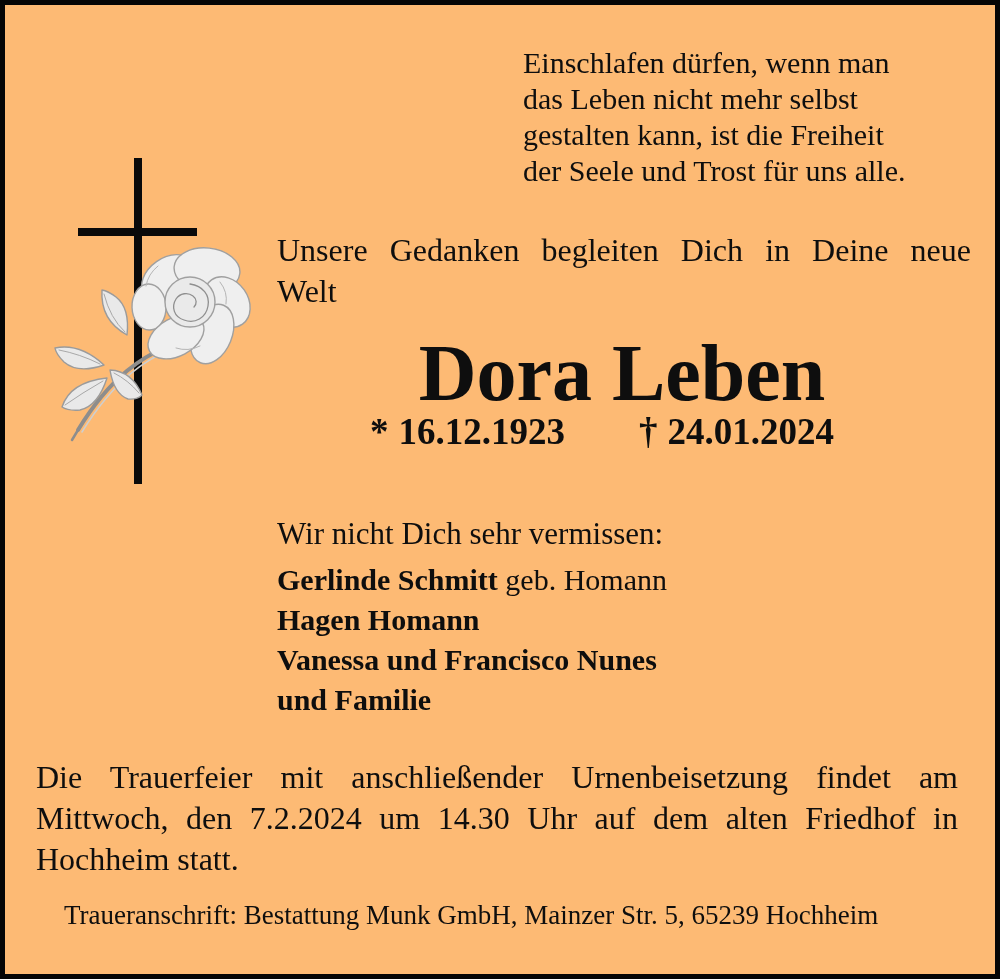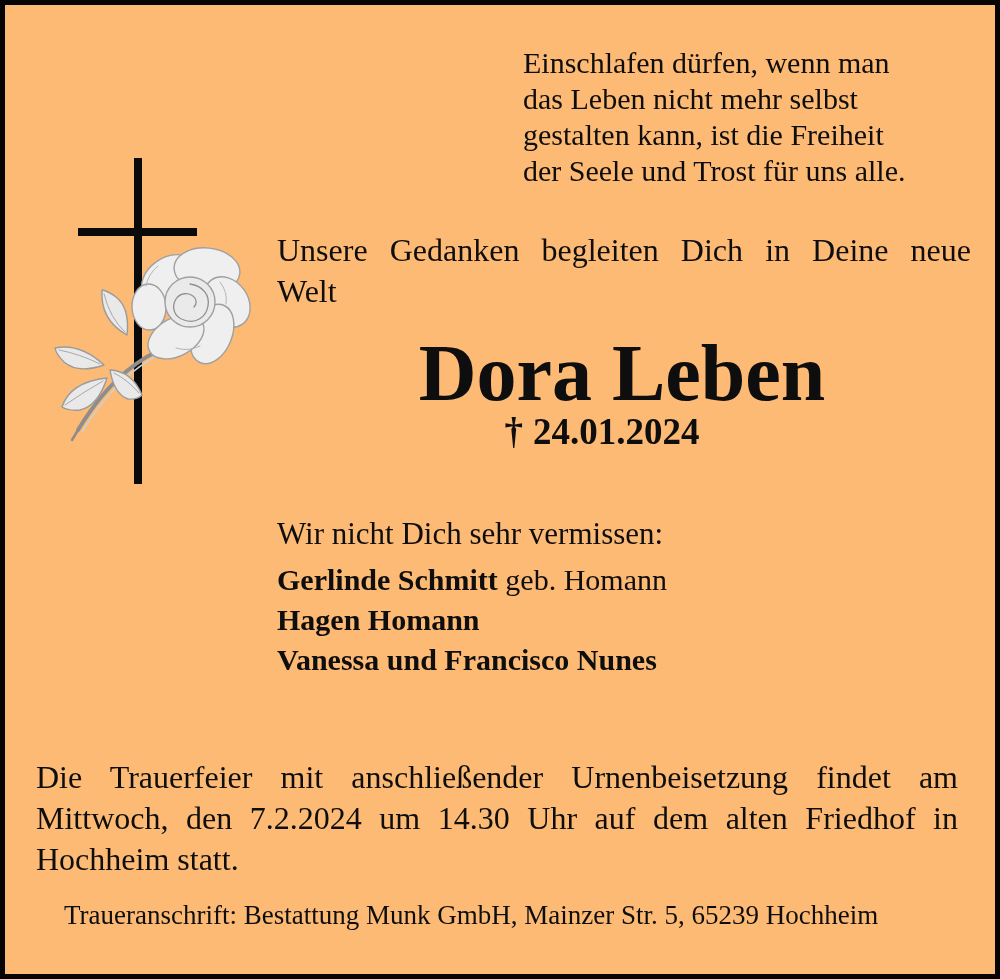--- a/index.html
+++ b/index.html
@@ -130,29 +130,31 @@
   </svg>
 
   <div class="abs intro">
     <div class="jline">Unsere Gedanken begleiten Dich in Deine neue</div>
     <div>Welt</div>
   </div>
 
   <h1 class="abs name">Dora Leben</h1>
 
   <div class="abs dates">
+    <span><span class="sym">*</span><span>16.12.1923</span></span>
     <span><span class="sym">†</span><span>24.01.2024</span></span>
   </div>
 
   <div class="abs missing">Wir nicht Dich sehr vermissen:</div>
 
   <div class="abs mourners">
     <div><b>Gerlinde Schmitt</b><span> geb. Homann</span></div>
     <div><b>Hagen Homann</b><span></span></div>
     <div><b>Vanessa und Francisco Nunes</b><span></span></div>
+    <div><b>und Familie</b><span></span></div>
   </div>
 
   <div class="abs ceremony">
     <div class="jline">Die Trauerfeier mit anschließender Urnenbeisetzung findet am</div>
     <div class="jline">Mittwoch, den 7.2.2024 um 14.30 Uhr auf dem alten Friedhof in</div>
     <div>Hochheim statt.</div>
   </div>
 
   <div class="abs footer">Traueranschrift: Bestattung Munk GmbH, Mainzer Str. 5, 65239 Hochheim</div>
 

